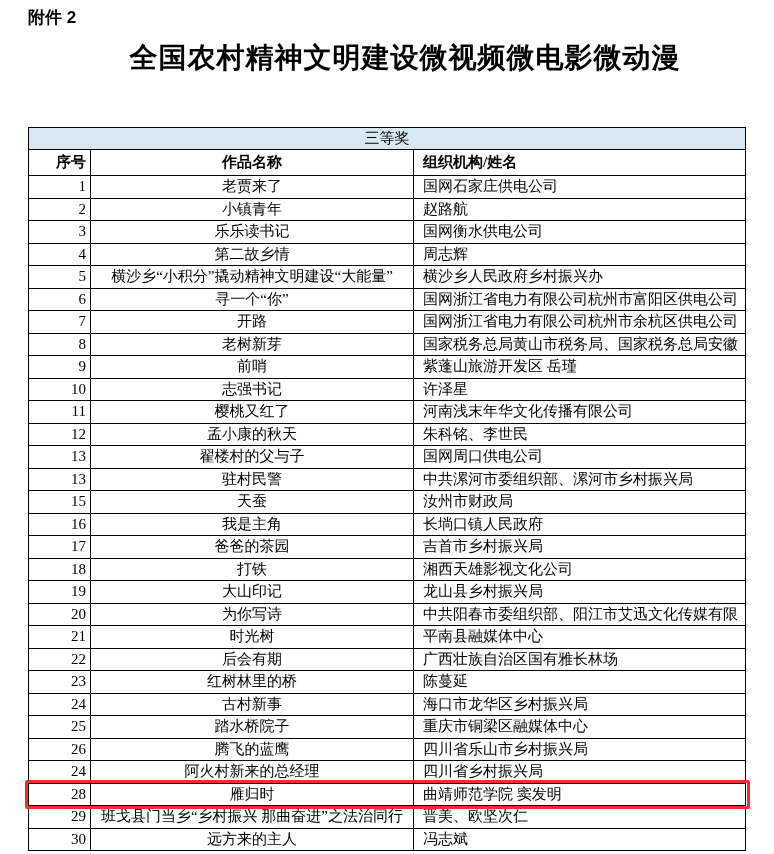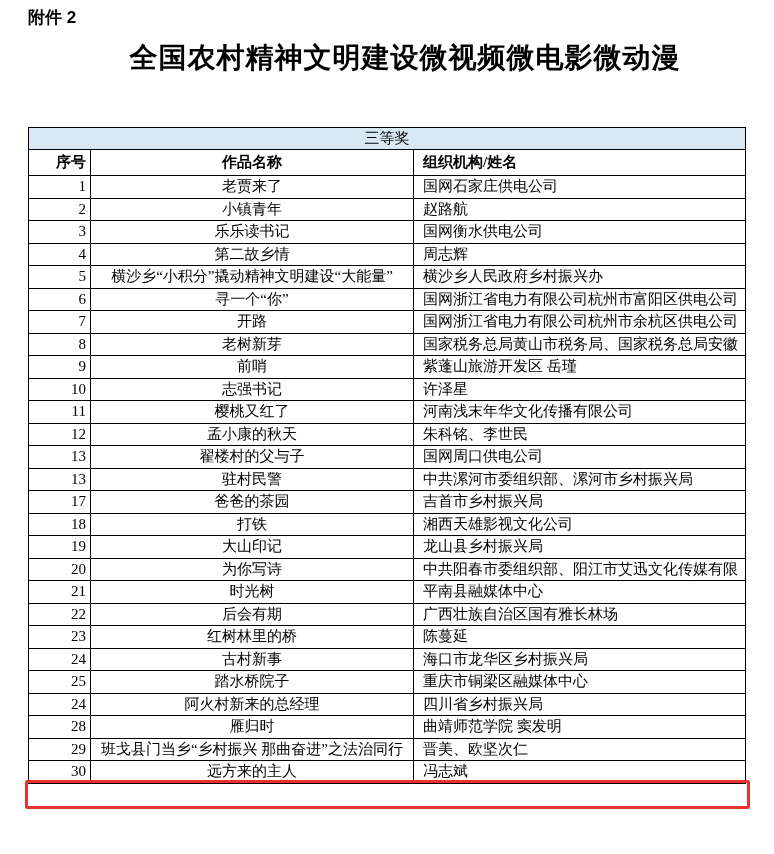--- a/index.html
+++ b/index.html
@@ -157,20 +157,30 @@
       <td class="col-no">13</td>
       <td class="col-work">翟楼村的父与子</td>
       <td class="col-org">国网周口供电公司</td>
     </tr>
         <tr class="data-row">
       <td class="col-no">13</td>
       <td class="col-work">驻村民警</td>
       <td class="col-org">中共漯河市委组织部、漯河市乡村振兴局</td>
     </tr>
         <tr class="data-row">
+      <td class="col-no">15</td>
+      <td class="col-work">天蚕</td>
+      <td class="col-org">汝州市财政局</td>
+    </tr>
+        <tr class="data-row">
+      <td class="col-no">16</td>
+      <td class="col-work">我是主角</td>
+      <td class="col-org">长埫口镇人民政府</td>
+    </tr>
+        <tr class="data-row">
       <td class="col-no">17</td>
       <td class="col-work">爸爸的茶园</td>
       <td class="col-org">吉首市乡村振兴局</td>
     </tr>
         <tr class="data-row">
       <td class="col-no">18</td>
       <td class="col-work">打铁</td>
       <td class="col-org">湘西天雄影视文化公司</td>
     </tr>
         <tr class="data-row">
@@ -202,20 +212,25 @@
       <td class="col-no">24</td>
       <td class="col-work">古村新事</td>
       <td class="col-org">海口市龙华区乡村振兴局</td>
     </tr>
         <tr class="data-row">
       <td class="col-no">25</td>
       <td class="col-work">踏水桥院子</td>
       <td class="col-org">重庆市铜梁区融媒体中心</td>
     </tr>
         <tr class="data-row">
+      <td class="col-no">26</td>
+      <td class="col-work">腾飞的蓝鹰</td>
+      <td class="col-org">四川省乐山市乡村振兴局</td>
+    </tr>
+        <tr class="data-row">
       <td class="col-no">24</td>
       <td class="col-work">阿火村新来的总经理</td>
       <td class="col-org">四川省乡村振兴局</td>
     </tr>
         <tr class="data-row">
       <td class="col-no">28</td>
       <td class="col-work">雁归时</td>
       <td class="col-org">曲靖师范学院 窦发明</td>
     </tr>
         <tr class="data-row">

